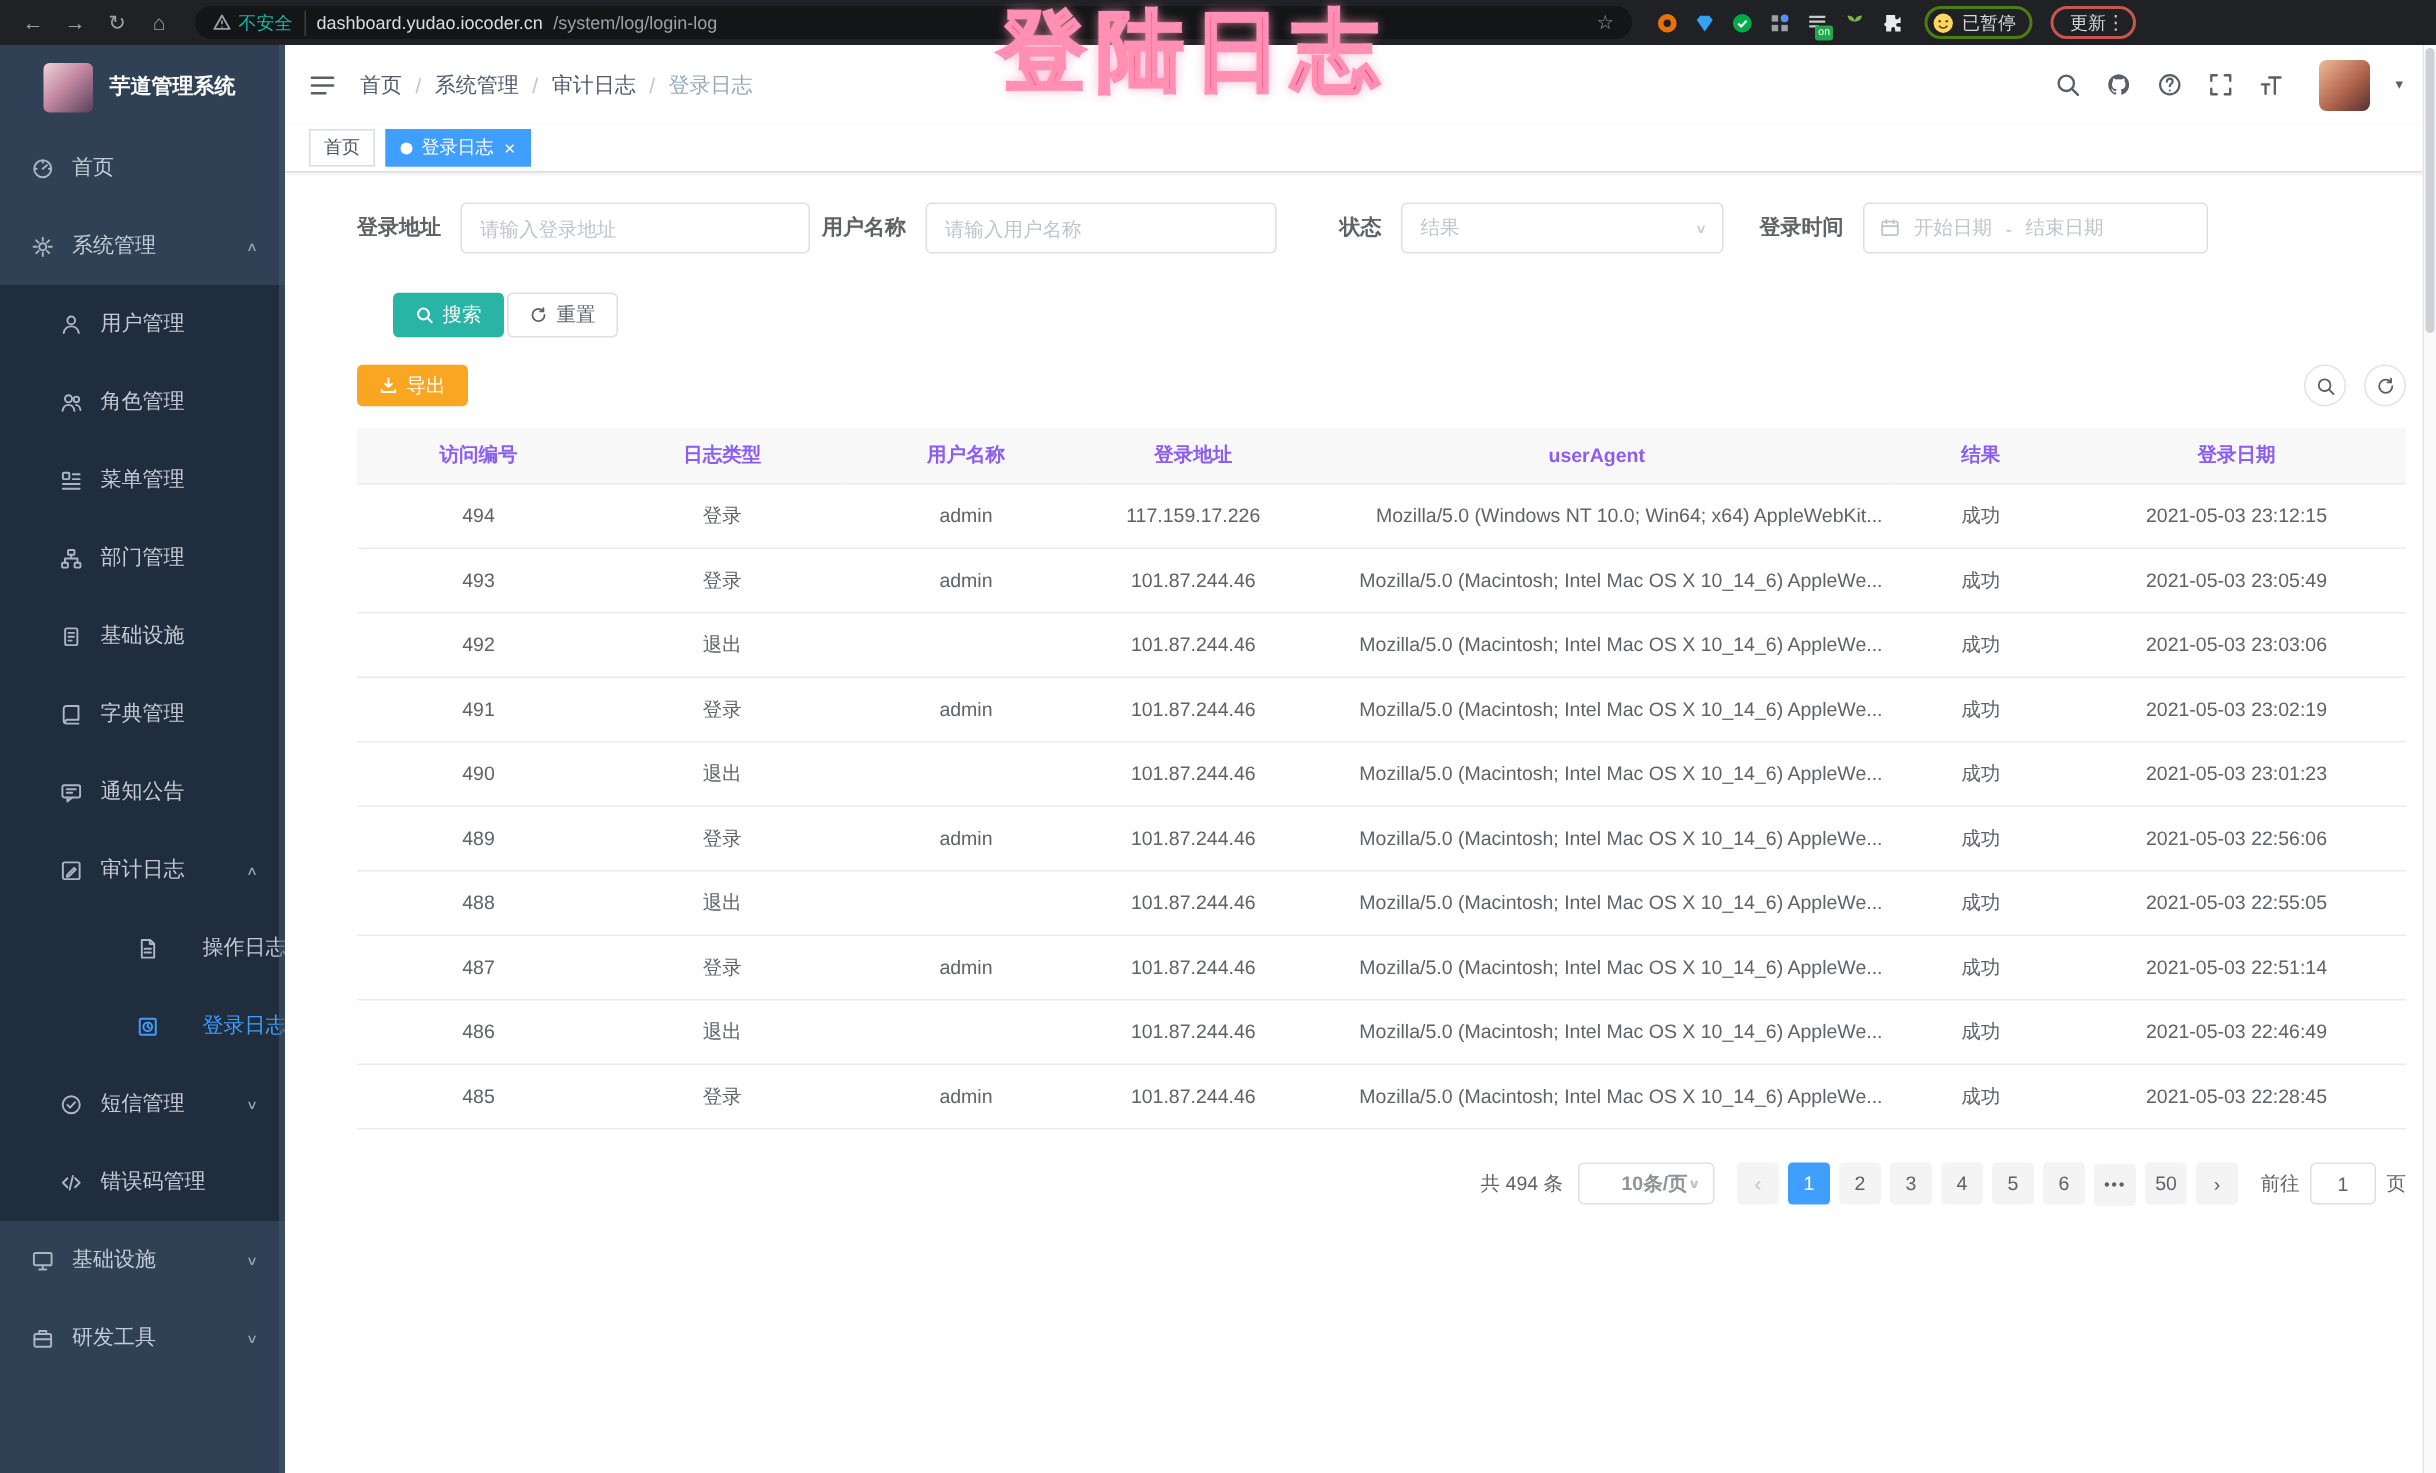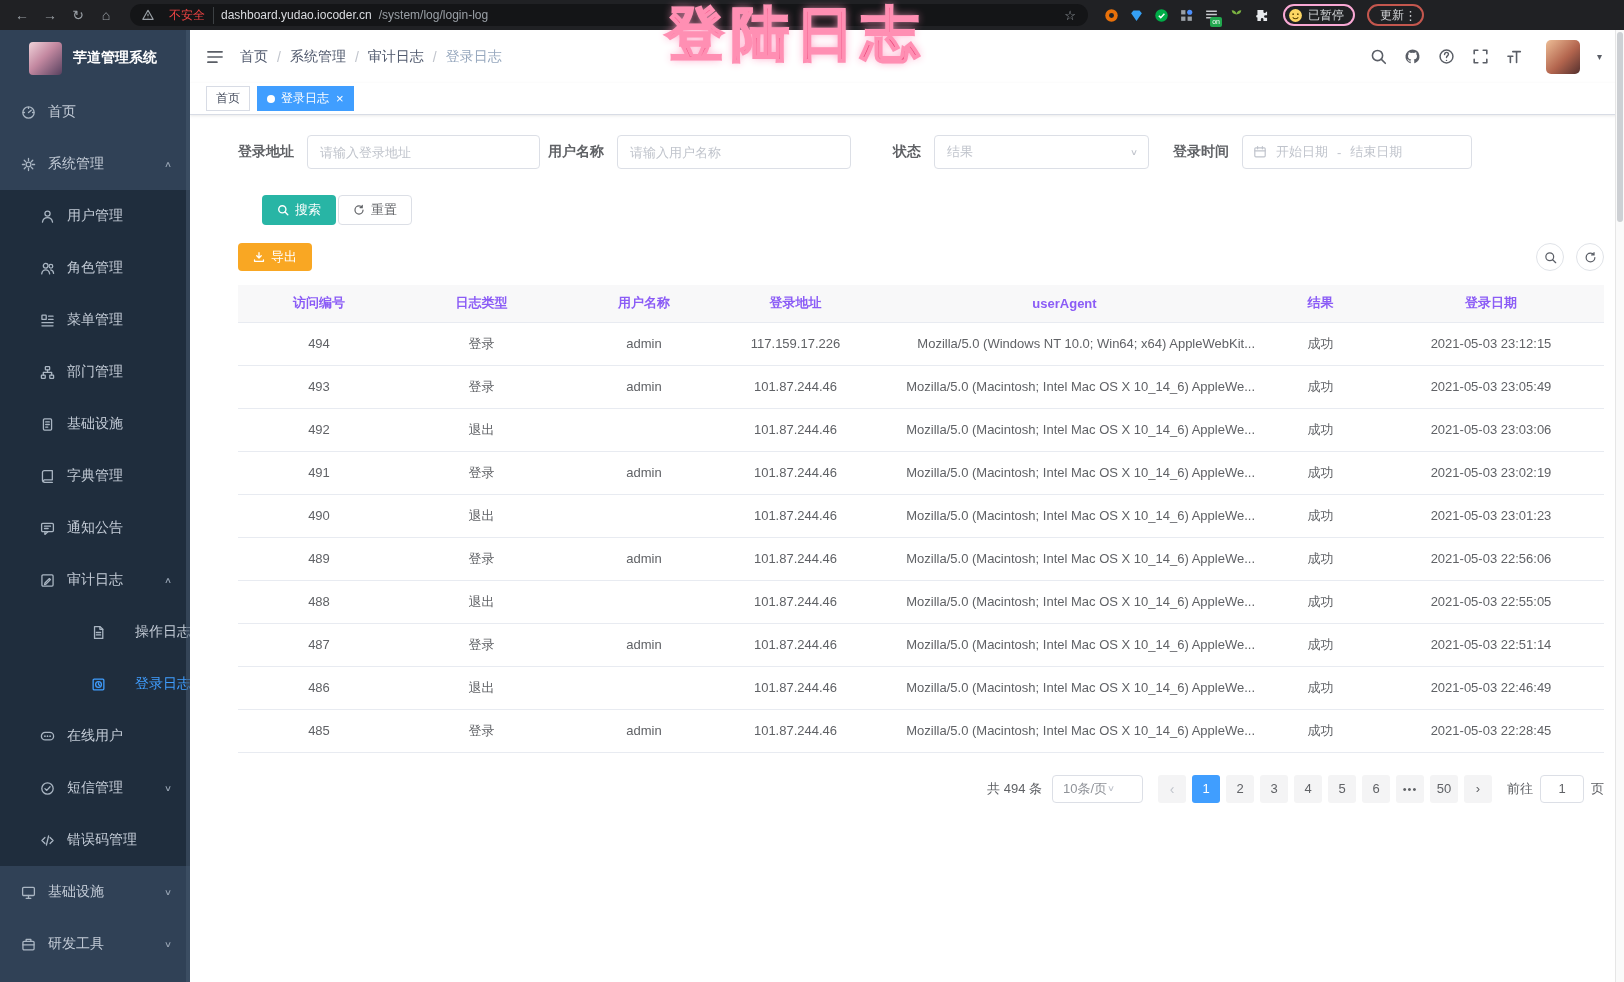--- a/index.html
+++ b/index.html
@@ -5,28 +5,28 @@
   *{margin:0;padding:0;box-sizing:border-box;}
   html,body{width:1624px;height:982px;overflow:hidden;}
   body{font-family:"Liberation Sans","DejaVu Sans",sans-serif;background:#fff;position:relative;}
   .ic{display:inline-flex;width:15px;height:15px;align-items:center;justify-content:center;flex:none;}
   .ic svg{width:100%;height:100%;display:block;}
 
   
   .browser-bar{height:30px;background:#202124;display:flex;align-items:center;padding:0 10px;gap:4px;position:relative;z-index:5;}
   .nav-ic{color:#9aa0a6;font-size:14px;width:24px;height:24px;display:flex;align-items:center;justify-content:center;cursor:pointer;}
   .url-bar{width:958px;height:22px;background:#141517;border-radius:12px;display:flex;align-items:center;padding:0 12px;margin-left:8px;font-size:12px;color:#9aa0a6;gap:7px;cursor:text;}
-  .sec-chip{display:flex;align-items:center;gap:15px;color:#ef4444;padding-right:8px;border-right:1px solid #3c4043;}
+  .sec-chip{display:flex;align-items:center;gap:5px;color:#14b8a6;padding-right:8px;border-right:1px solid #3c4043;}
   .url-domain{color:#dadce0;}
   .url-path{color:#9aa0a6;}
   .url-star{margin-left:auto;color:#9aa0a6;font-size:13px;cursor:pointer;}
   .ext-row{display:flex;align-items:center;gap:10px;margin-left:12px;}
   .ext-row .ic{cursor:pointer;}
   .pill{height:22px;border-radius:12px;display:flex;align-items:center;font-size:12px;color:#d5d7da;cursor:pointer;}
-  .pill-paused{border:2px solid #f9a8d4;padding:0 9px 0 3px;gap:5px;margin-left:10px;}
+  .pill-paused{border:2px solid #4d7c0f;padding:0 9px 0 3px;gap:5px;margin-left:10px;}
   .pill-update{border:2px solid #c4574e;padding:0 5px 0 11px;gap:0;margin-left:8px;}
   .pill .dots{color:#c8cace;font-size:13px;}
 
   
   .overlay-note{position:absolute;left:666px;top:-4px;z-index:60;font-size:58px;font-weight:bold;letter-spacing:7px;color:#e63d72;-webkit-text-stroke:2px #ff8fb3;text-shadow:0 0 8px rgba(255,150,190,.95),0 0 2px #ffd3e2;pointer-events:none;white-space:nowrap;}
 
   
   .app{display:flex;height:952px;position:relative;}
 
   
@@ -93,21 +93,21 @@
 
   
   .log-table{width:100%;border-collapse:collapse;table-layout:fixed;margin-top:14px;font-size:13px;}
   .log-table th{height:37px;background:#f8f8f9;color:#8b5cf6;font-weight:600;text-align:center;border-bottom:1px solid #e8ebf1;padding:0 8px;white-space:nowrap;}
   .log-table td{height:43px;color:#606266;text-align:center;border-bottom:1px solid #e8ebf1;padding:0 8px;white-space:nowrap;overflow:hidden;text-overflow:ellipsis;}
   .log-table td.cell-ua{text-align:right;}
 
   
   .pagination{margin-top:22px;display:flex;align-items:center;justify-content:flex-end;font-size:13px;color:#606266;}
   .pg-total{margin-right:10px;}
-  .pg-size{width:91px;height:28px;padding:0 8px 0 10px;justify-content:flex-start;color:#909399;margin-right:12px;}
+  .pg-size{width:91px;height:28px;padding:0 8px 0 10px;justify-content:flex-end;color:#909399;margin-right:12px;font-weight:bold;}
   .page-btn{min-width:28px;height:28px;background:#f4f4f5;border-radius:3px;display:inline-flex;align-items:center;justify-content:center;margin:0 3px;padding:0 4px;cursor:pointer;color:#606266;}
   .page-btn.active{background:#409EFF;color:#fff;}
   .page-btn.ell{letter-spacing:1px;font-size:11px;}
   .pg-arrow{color:#c0c4cc;font-size:14px;}
   .pg-next{color:#606266;}
   .pg-goto{margin-left:12px;display:flex;align-items:center;gap:7px;}
   .goto-input{width:44px;height:28px;border:1px solid #dcdfe6;border-radius:4px;text-align:center;font-size:13px;color:#606266;outline:none;}
 
   
   .page-scrollbar{position:absolute;right:0;top:30px;width:9px;height:952px;background:#fafafa;border-left:1px solid #e6e6e6;z-index:40;cursor:pointer;}
@@ -311,31 +311,20 @@
         </div>
         <div class="menu-item lvl2 dark active">
           <span class="ic">
             <svg viewBox="0 0 14 14" fill="none" stroke="currentColor" stroke-width="1.2" stroke-linecap="round" stroke-linejoin="round">
               <rect x="2" y="2" width="10" height="10" rx="1"></rect>
               <circle cx="7" cy="7" r="2.7"></circle>
               <path d="M7 5.6V7l1.1.9"></path>
             </svg>
           </span>
           <span class="mi-label">登录日志</span>
-        </div>
-        <div class="menu-item lvl1 dark">
-          <span class="ic">
-            <svg viewBox="0 0 14 14" fill="none" stroke="currentColor" stroke-width="1.2" stroke-linecap="round" stroke-linejoin="round">
-              <rect x="1.3" y="3.2" width="11.4" height="7" rx="3.5"></rect>
-              <circle cx="4.6" cy="6.7" r=".8" fill="currentColor" stroke="none"></circle>
-              <circle cx="7" cy="6.7" r=".8" fill="currentColor" stroke="none"></circle>
-              <circle cx="9.4" cy="6.7" r=".8" fill="currentColor" stroke="none"></circle>
-            </svg>
-          </span>
-          <span class="mi-label">在线用户</span>
         </div>
         <div class="menu-item lvl1 dark">
           <span class="ic">
             <svg viewBox="0 0 14 14" fill="none" stroke="currentColor" stroke-width="1.2" stroke-linecap="round" stroke-linejoin="round">
               <circle cx="7" cy="7" r="5.3"></circle>
               <path d="M4.6 7.1l1.7 1.7 3.1-3.4"></path>
             </svg>
           </span>
           <span class="mi-label">短信管理</span>
           <span class="chev">∨</span>

